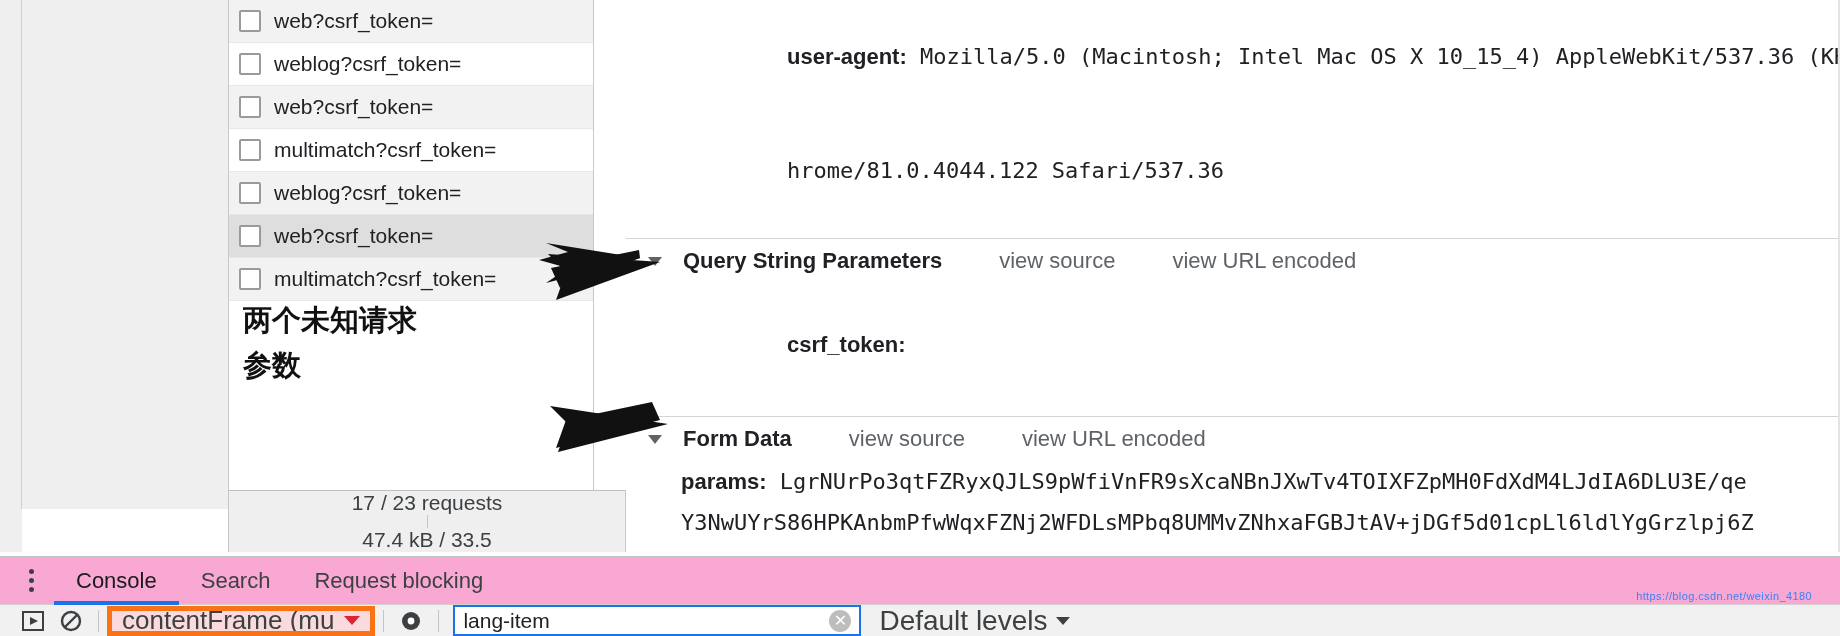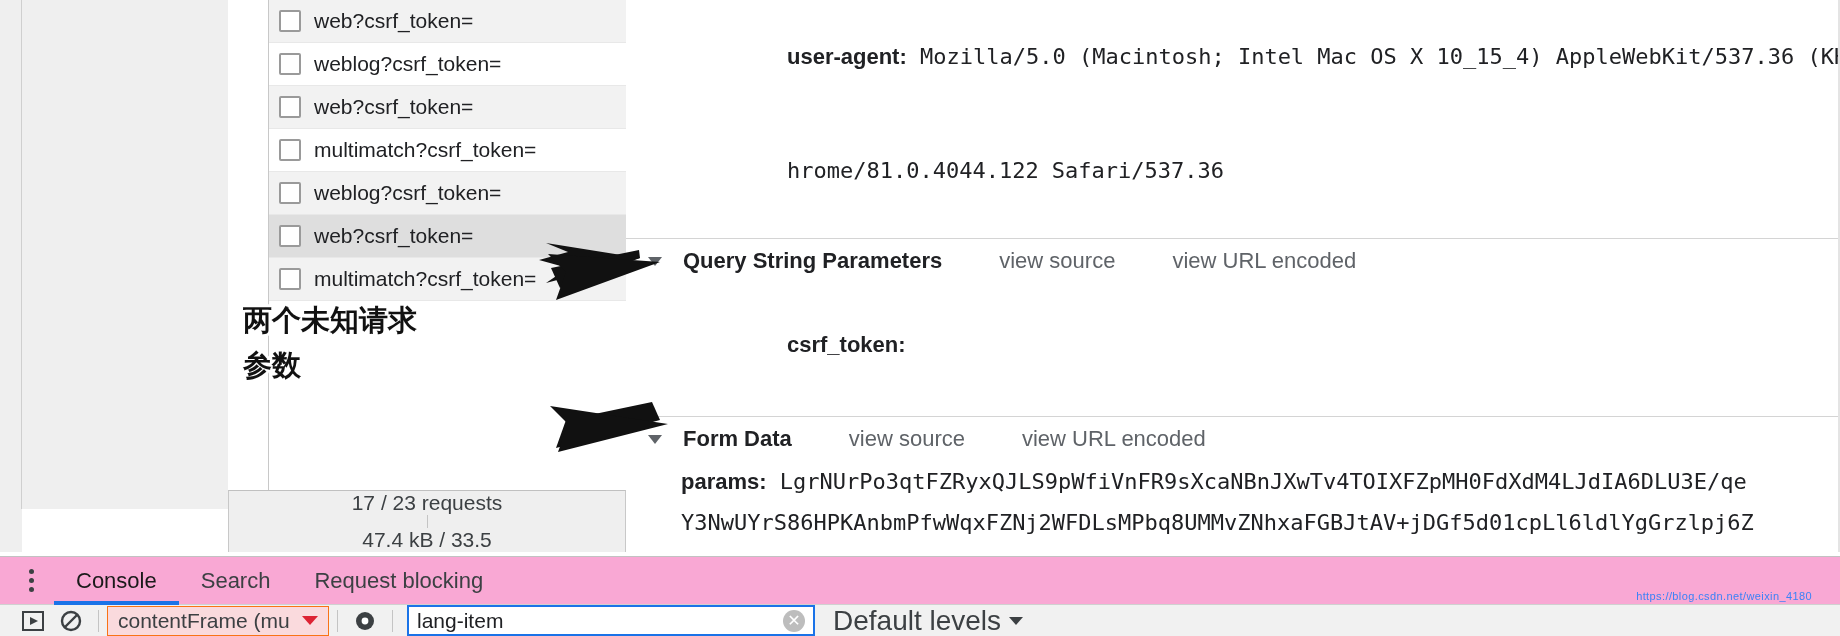--- a/index.html
+++ b/index.html
@@ -31,21 +31,20 @@
   }
 
   
   .req-panel {
     position: absolute; left: 228px; top: 0;
     width: 366px; height: 490px;
     background: #fff;
     border-right: 1px solid #c8c8c8;
     border-left: 1px solid #c8c8c8;
     overflow: hidden;
-    margin-left: 40px;
   }
   .req-row {
     display: flex; align-items: center;
     height: 43px;
     padding-left: 10px;
     border-bottom: 1px solid #e8e8e8;
     font-size: 21px;
     color: #202124;
     white-space: nowrap;
   }
@@ -191,22 +190,22 @@
     overflow: hidden;
   }
   .ficon { width: 38px; display: flex; align-items: center; justify-content: center; }
   .fsep { width: 1px; height: 22px; background: #c4c4c4; margin: 0 8px; }
   .ctx-select {
     background: #fadadd;
     height: 30px;
     min-width: 222px;
     display: flex; align-items: center; justify-content: space-between;
     padding: 0 10px;
-    font-size: 21px; color: #3c4043;
-    border: 1px solid #f97316;
+    font-size: 26px; color: #3c4043;
+    border: 5px solid #f97316;
     white-space: nowrap; overflow: hidden;
   }
   .ctx-select .cap { overflow: hidden; }
   .caret { width:0;height:0;border-left:8px solid transparent;border-right:8px solid transparent;
            border-top:9px solid #d23; margin-left: 10px; flex:0 0 auto; }
   .filter-input-wrap {
     position: relative;
     width: 408px; height: 31px;
     border: 2px solid #1a73e8;
     background: #fff;

